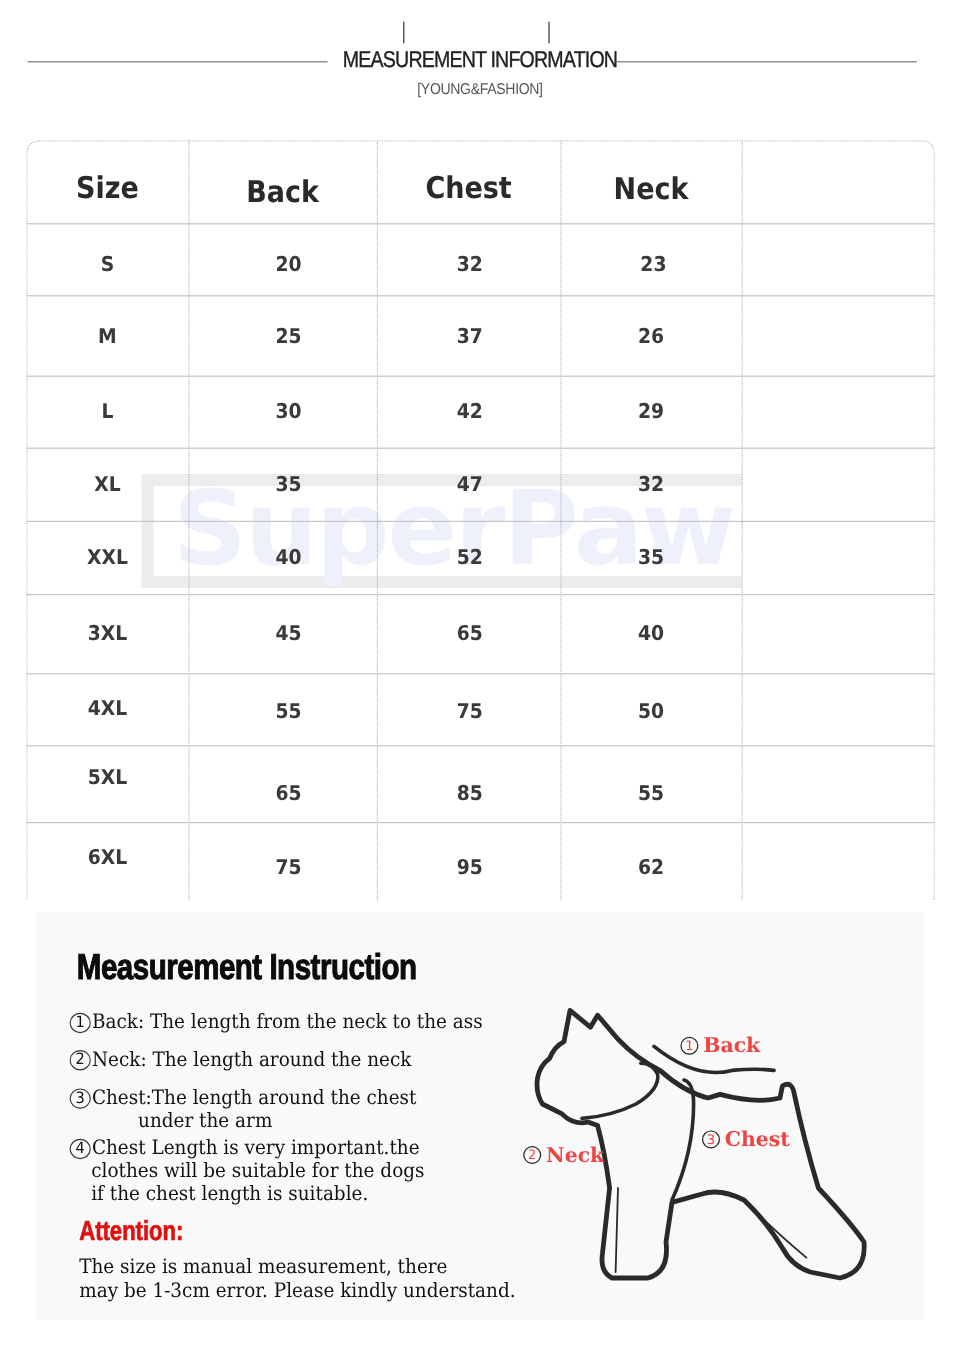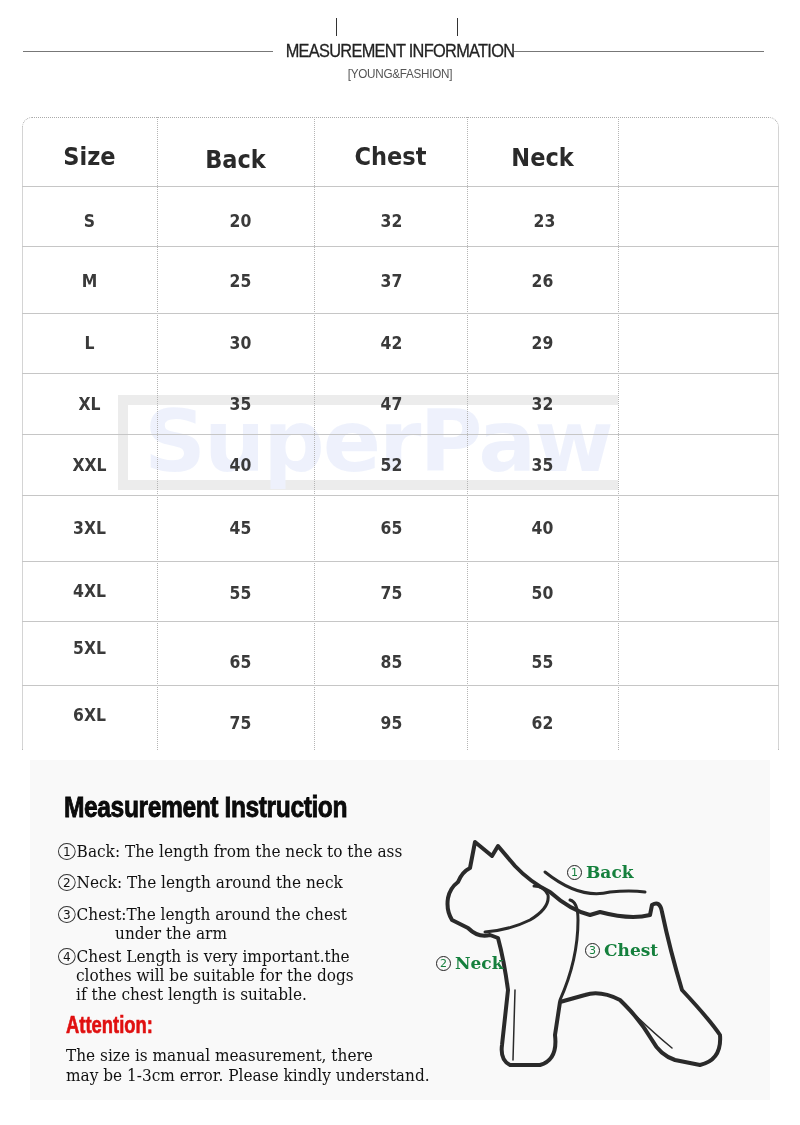--- a/index.html
+++ b/index.html
@@ -70,21 +70,21 @@
     font-family: "Liberation Sans", sans-serif; font-weight: bold; font-size: 23px; color: #e01010;
     transform: scaleX(0.8); transform-origin: left top; -webkit-text-stroke: 0.6px #e01010;
   }
   .attn-text {
     position: absolute; left: 66px;
     font-family: "DejaVu Serif", serif; font-size: 16.5px; color: #111; white-space: pre;
     transform: scaleX(0.93); transform-origin: left top;
   }
   .dog { position: absolute; left: 420px; top: 820px; width: 320px; height: 280px; }
   .dog-label {
-    position: absolute; font-family: "DejaVu Serif", serif; font-weight: bold; font-size: 17px; color: #15803d;
+    position: absolute; font-family: "DejaVu Serif", serif; font-weight: bold; font-size: 17px; color: #ef4444;
   }
   .dog-label .n { font-size: 11px; display: inline-block; width: 13px; height: 13px; line-height: 13px; border: 1px solid #222; border-radius: 50%; text-align: center; font-weight: normal; margin-right: 4px; vertical-align: 2px; font-family: "DejaVu Sans", sans-serif; }
 </style>
 </head>
 <body>
 
 <div>
   <div class="hdr-tick" style="left:336px"></div>
   <div class="hdr-tick" style="left:457px"></div>
   <div class="hdr-line" style="left:23px; width:250px"></div>

